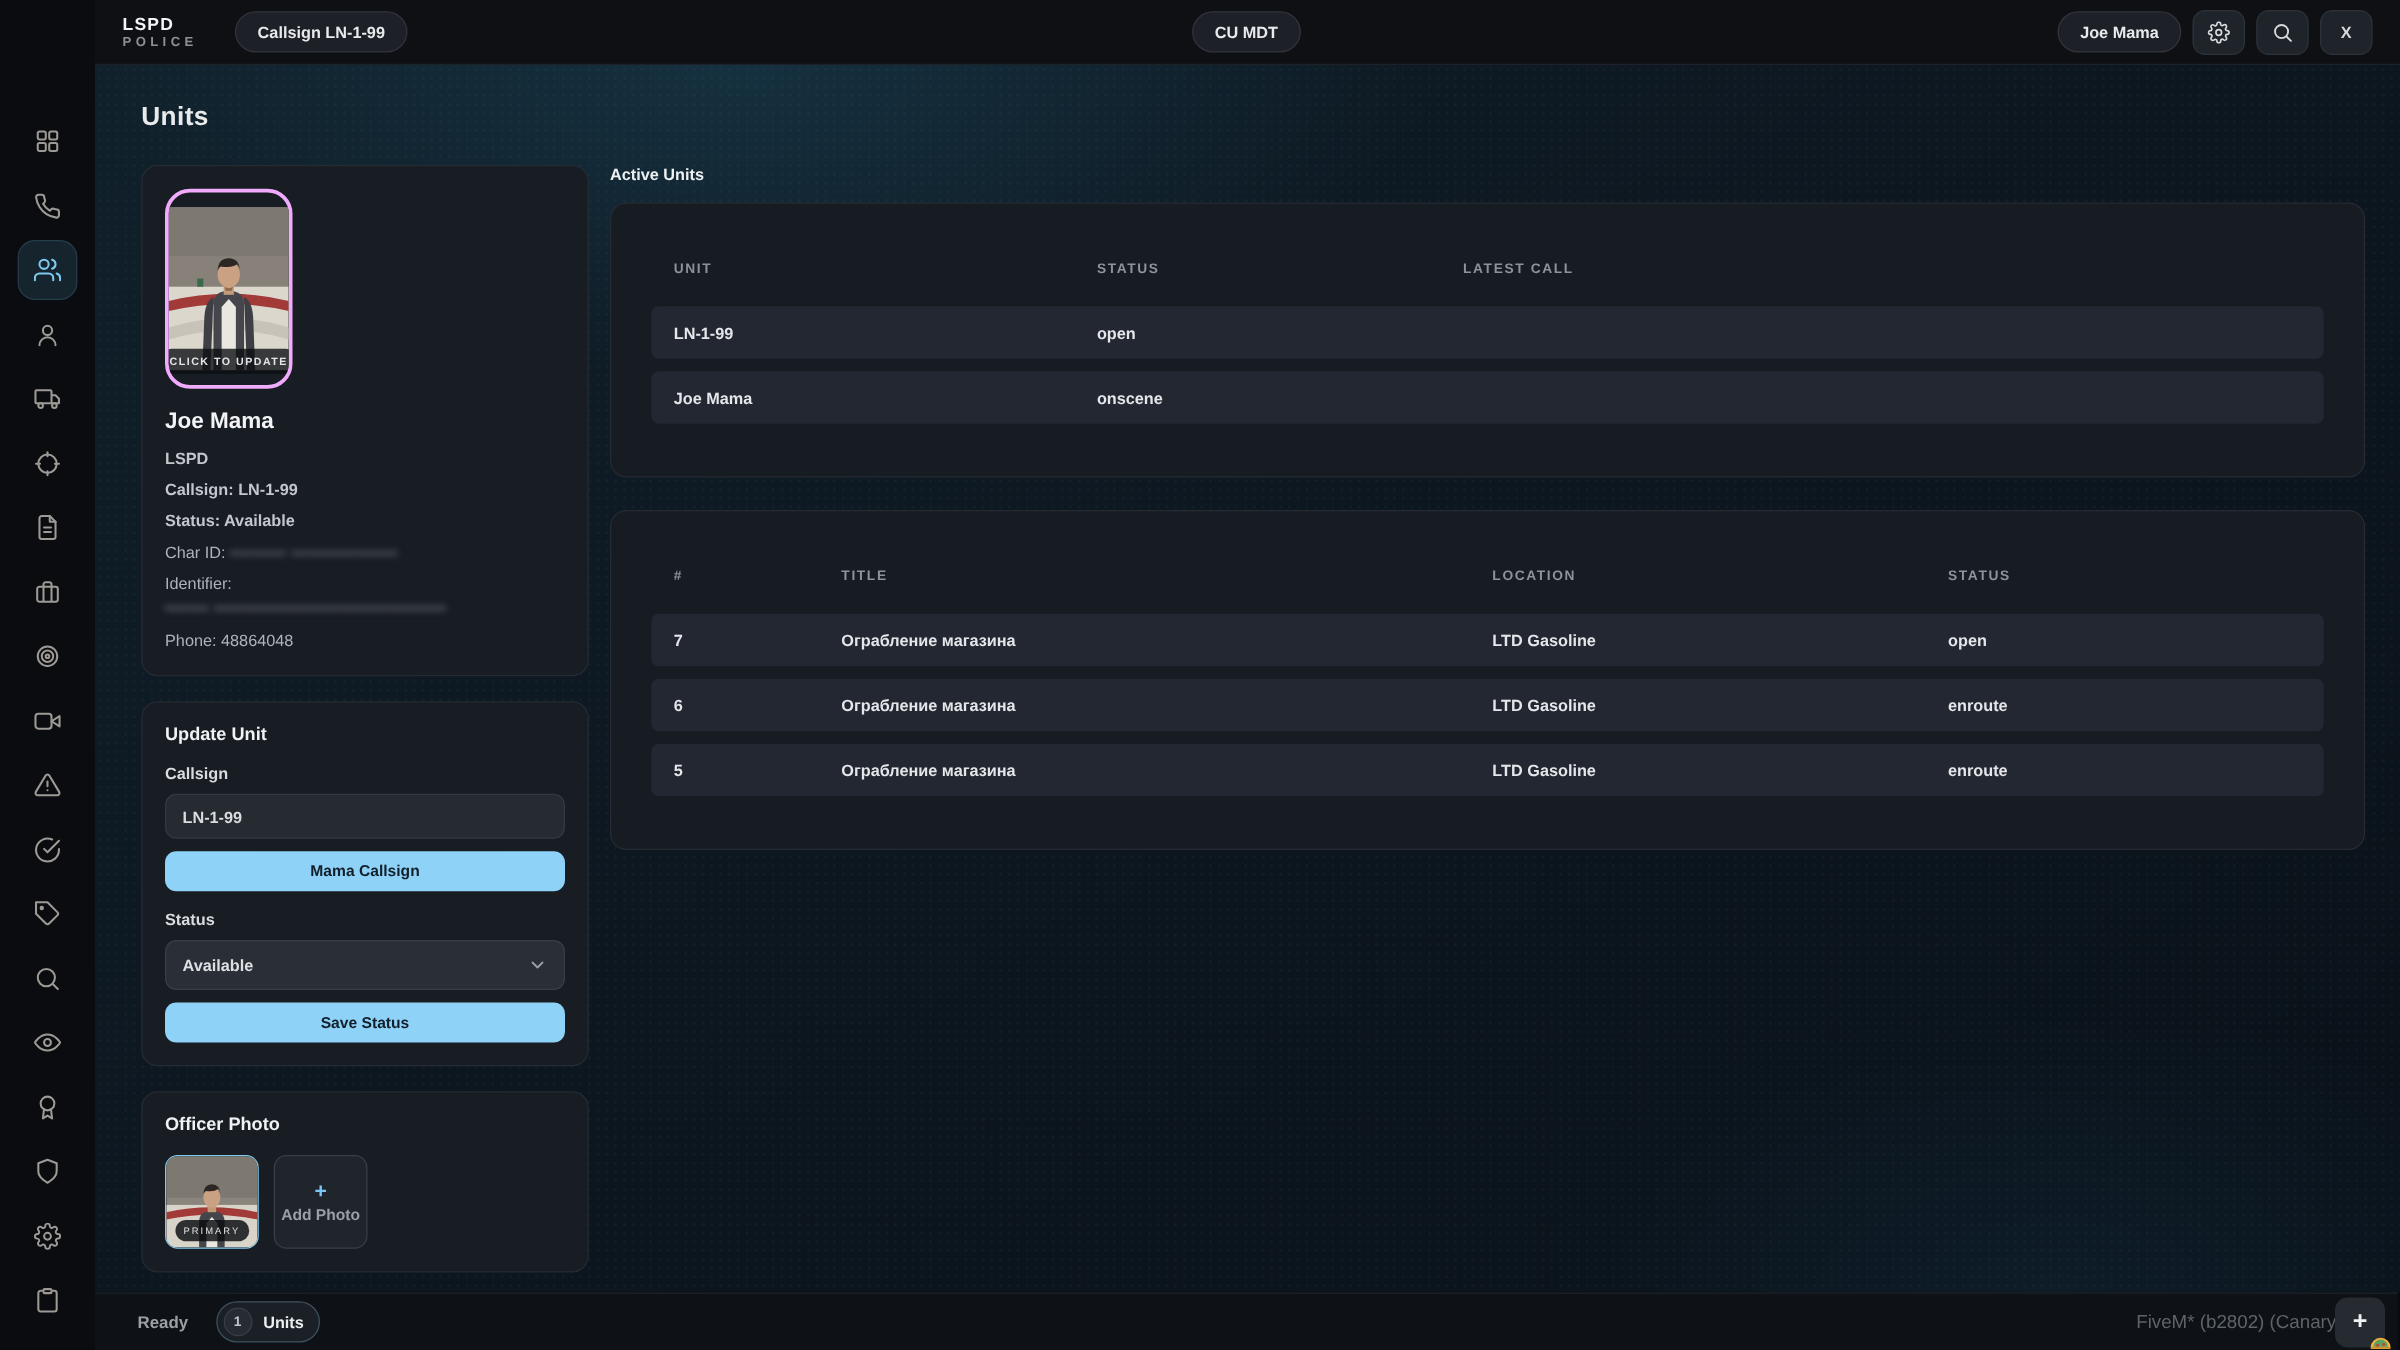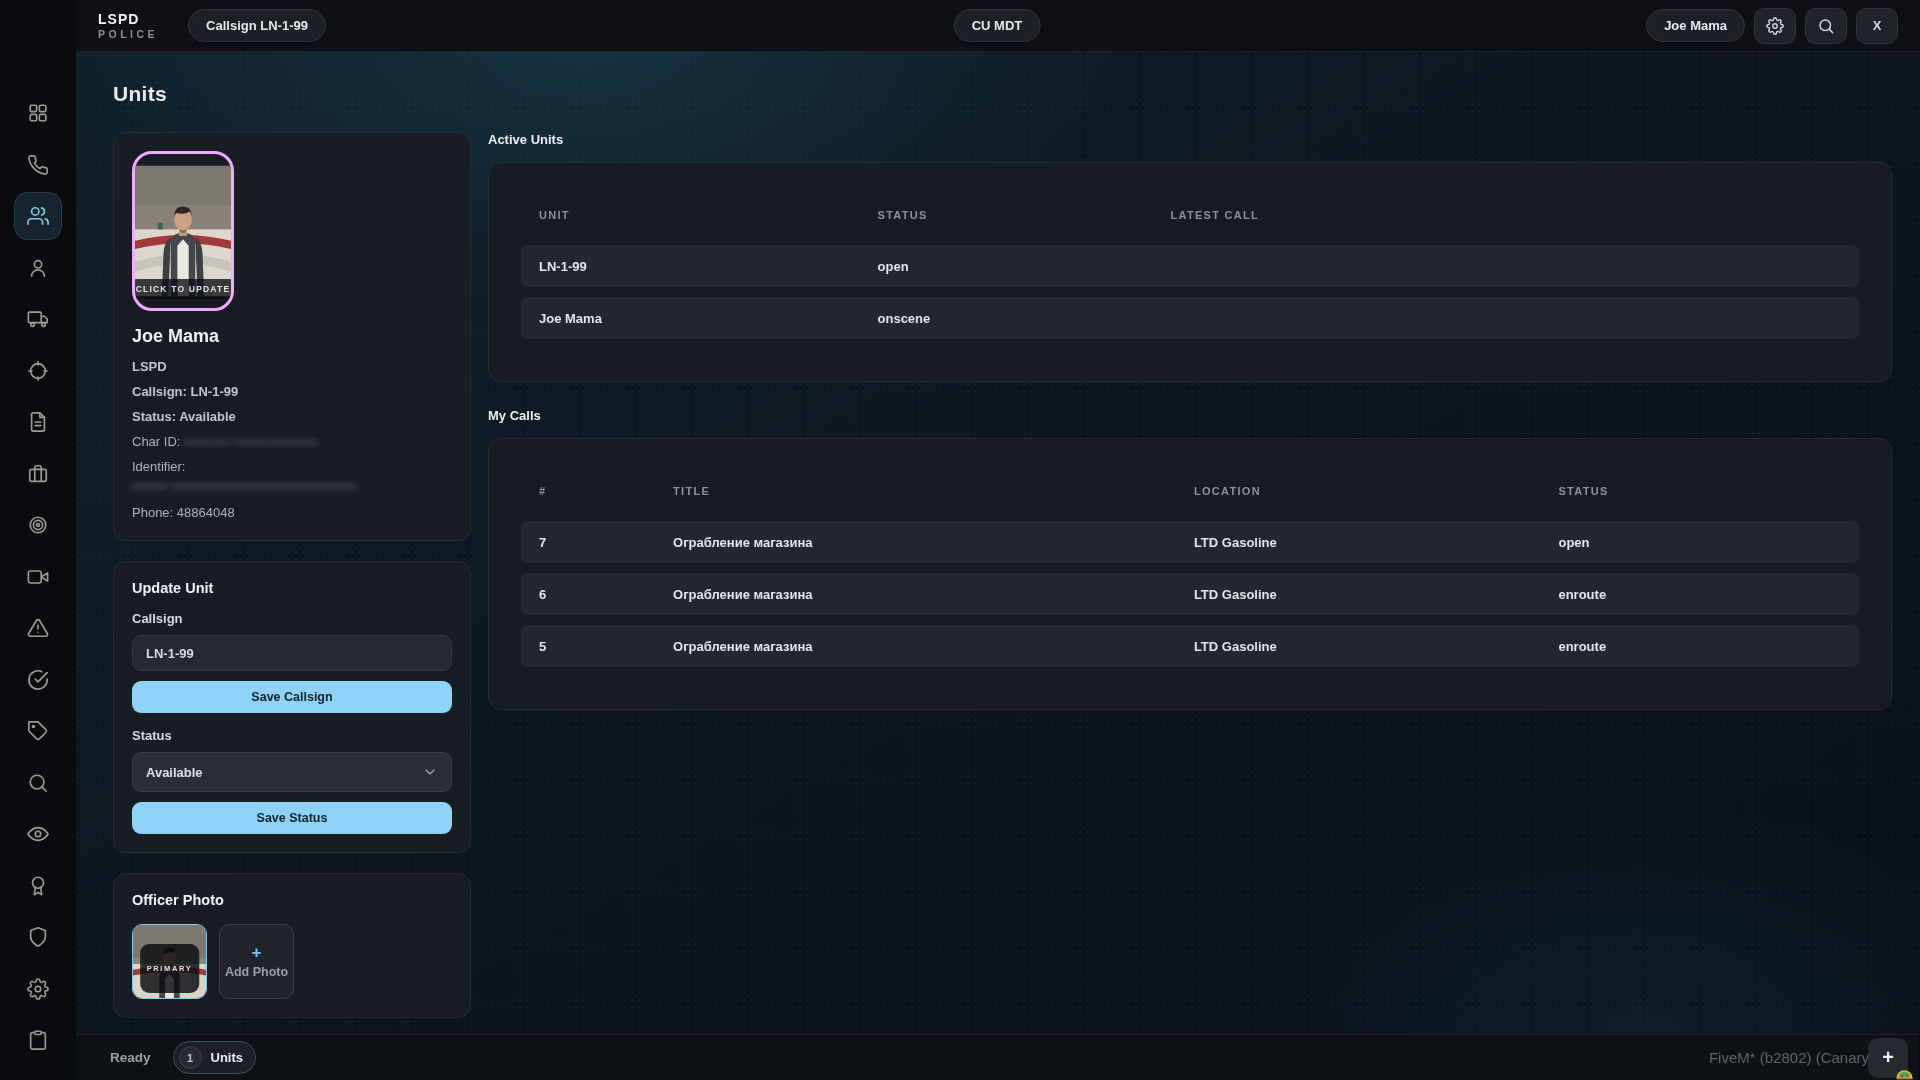--- a/index.html
+++ b/index.html
@@ -81,22 +81,22 @@
     display:flex; align-items:center; justify-content:space-between; padding:0 13px; cursor:pointer; }
   .select .val { font-size:13px; font-weight:bold; color:#dde0e3; }
   .select svg { width:16px; height:16px; color:#9aa0a7; }
 
   
   .thumb-row { display:flex; gap:12px; margin-top:16px; }
   .thumb { position:relative; width:75px; height:75px; border-radius:10px; overflow:hidden;
     border:1.5px solid #7fc8ee; cursor:pointer; }
   .thumb svg { display:block; width:100%; height:100%; }
   .primary-badge { position:absolute; left:50%; transform:translateX(-50%); bottom:5px;
-    background:rgba(9,11,15,.82); border-radius:9px; padding:20px 7px; white-space:nowrap;
-    font-size:7.5px; font-weight:bold; letter-spacing:1.6px; color:#dfe2e5; }
+    background:rgba(9,11,15,.82); border-radius:9px; padding:4px 7px; white-space:nowrap;
+    font-size:7.5px; font-weight:normal; letter-spacing:1.6px; color:#dfe2e5; }
   .add-photo { width:75px; height:75px; border-radius:10px; border:1px solid #3a3f47; background:#20242b;
     display:flex; flex-direction:column; align-items:center; justify-content:center; gap:4px; cursor:pointer; }
   .add-photo .plus { color:#79c7f2; font-size:17px; font-weight:bold; line-height:1; }
   .add-photo .lbl { color:#9ba0a7; font-size:12.5px; font-weight:bold; }
 
   
   .section-label { font-size:13px; font-weight:bold; color:#eef0f2; margin-bottom:15px; }
   .table-card { background:#171b22; border:1px solid #262b33; border-radius:13px; padding:32px; margin-bottom:26px; }
   .t-head { font-size:11px; font-weight:bold; letter-spacing:1.3px; color:#8d939b; padding:14px 18px 24px; }
   .t-row { background:#222731; border-radius:6px; height:42px; align-items:center; padding:0 18px;
@@ -328,21 +328,21 @@
           <div class="info-line dim"><span>Char ID: </span><span class="blurline">••••••••• •••••••••••••••••</span></div>
           <div class="info-line dim" style="margin-bottom:4px;">Identifier:</div>
           <div class="info-line" style="margin-bottom:12px;"><span class="blurline">••••••• •••••••••••••••••••••••••••••••••••••</span></div>
           <div class="info-line dim" style="margin-bottom:2px;">Phone: 48864048</div>
         </div>
 
         <div class="card">
           <div class="card-h">Update Unit</div>
           <div class="fld-label">Callsign</div>
           <input class="text-input" type="text" value="LN-1-99" style="">
-          <button class="btn-blue">Save Callsign</button>
+          <button class="btn-blue">Mama Callsign</button>
           <div class="fld-label">Status</div>
           <div class="select">
             <span class="val">Available</span>
             <svg viewBox="0 0 24 24" fill="none" stroke="currentColor" stroke-width="2.2" stroke-linecap="round" stroke-linejoin="round">
                 <polyline points="6 9 12 15 18 9"></polyline>
               </svg>
           </div>
           <button class="btn-blue">Save Status</button>
         </div>
 
@@ -384,21 +384,20 @@
           <div class="t-row au-grid">
             <div>LN-1-99</div>
             <div>open</div>
           </div>
           <div class="t-row au-grid">
             <div>Joe Mama</div>
             <div>onscene</div>
           </div>
         </div>
 
-        <div class="section-label">My Calls</div>
         <div class="table-card">
           <div class="t-head mc-grid">
             <div>#</div>
             <div>TITLE</div>
             <div>LOCATION</div>
             <div>STATUS</div>
           </div>
           <div class="t-row mc-grid">
             <div>7</div>
             <div>Ограбление магазина</div>

